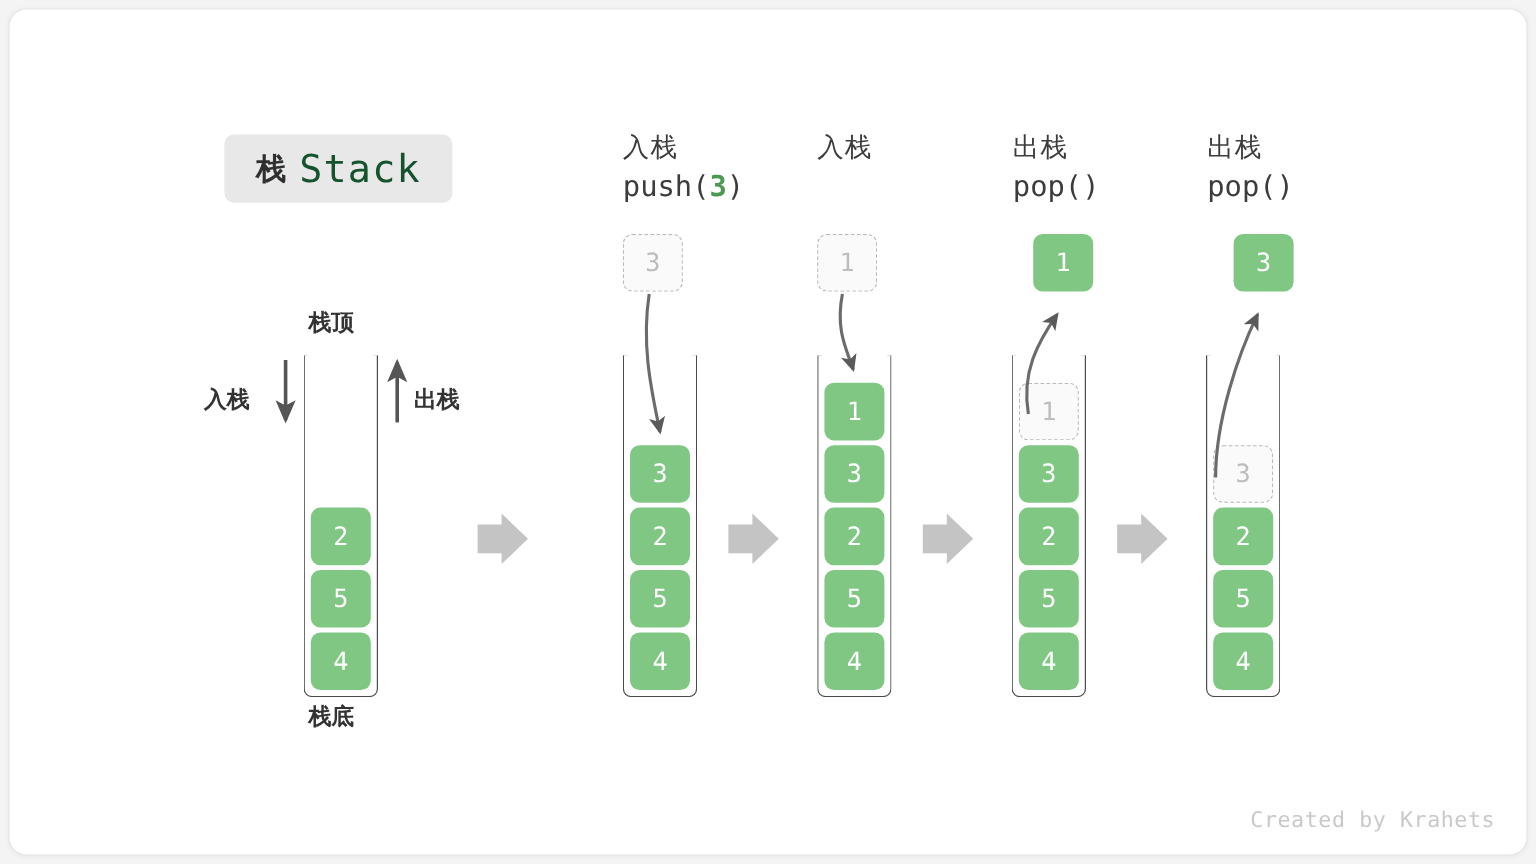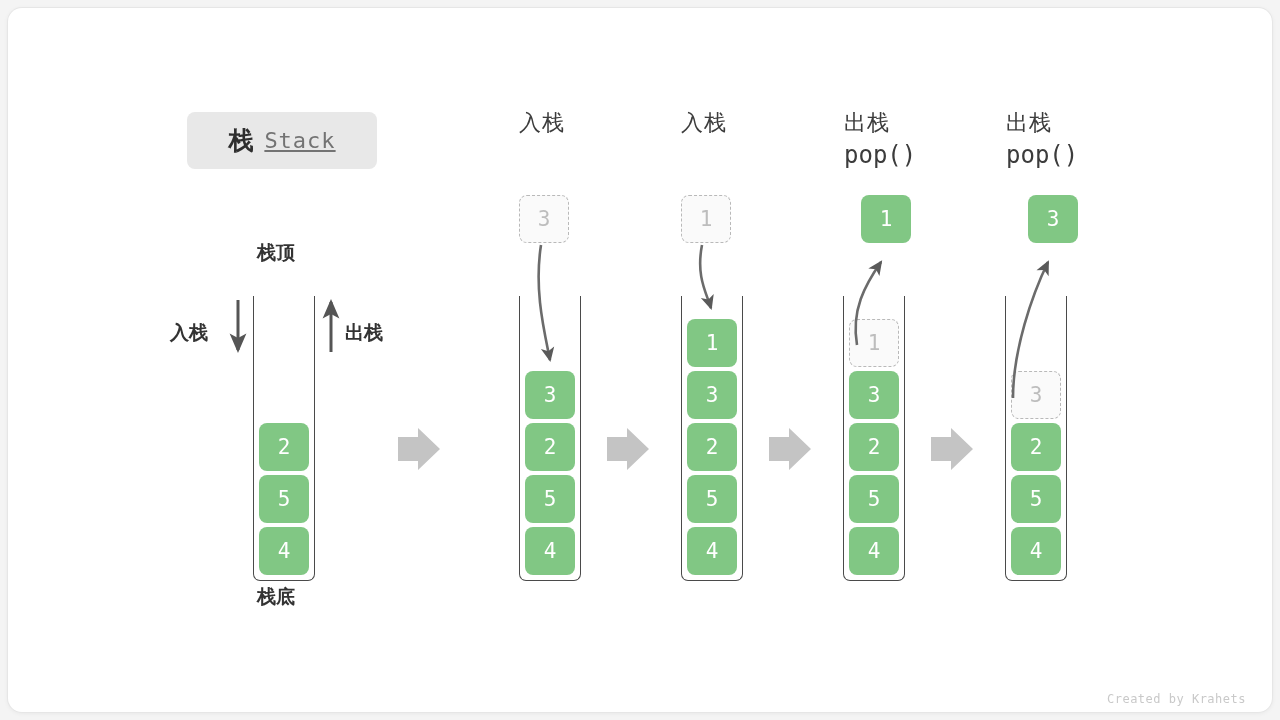--- a/index.html
+++ b/index.html
@@ -45,24 +45,23 @@
     gap: 10px;
   }
   .title-cn {
     font-size: 25px;
     font-weight: bold;
     color: #2f2f2f;
     letter-spacing: 1px;
   }
   .title-en {
     font-family: "DejaVu Sans Mono", monospace;
-    font-size: 22px;
-    color: #737373;
+    font-size: 32px;
+    color: #14532d;
     letter-spacing: 1px;
-    text-decoration: underline;
   }
 
   
   .cn-label {
     position: absolute;
     font-size: 19px;
     font-weight: bold;
     color: #333333;
     white-space: nowrap;
   }
@@ -158,46 +157,47 @@
     top: 0;
     width: 1280px;
     height: 720px;
     pointer-events: none;
   }
 
   
   .credit {
     position: absolute;
     right: 34px;
-    bottom: 14px;
-    font-family: "DejaVu Sans Mono", monospace;
-    font-size: 12px;
+    bottom: 26px;
+    font-family: "DejaVu Sans Mono", monospace;
+    font-size: 18px;
     color: #c9c9c9;
     letter-spacing: 0.5px;
     margin-left: 29px;
   }
 </style>
 </head>
 <body>
 
 <div id="canvas">
   <div class="card"></div>
 
   <div class="title-badge">
     <span class="title-cn">栈</span>
     <span class="title-en">Stack</span>
   </div>
 
-  <div class="cn-label" style="left:257px; top:240px;">栈顶</div>
+  <div class="cn-label" style="left:257px; top:256px;">栈顶</div>
   <div class="cn-label" style="left:257px; top:584px;">栈底</div>
   <div class="cn-label" style="left:170px; top:320px;">入栈</div>
   <div class="cn-label" style="left:345px; top:320px;">出栈</div>
 
   <div class="col-head" style="left:519px; top:108px;">
     <div class="op">入栈</div>
+    <div class="code"><span>push(</span><span class="arg">3</span><span>)</span></div>
   </div>
 
   <div class="col-head" style="left:681px; top:108px;">
     <div class="op">入栈</div>
   </div>
 
   <div class="col-head" style="left:844px; top:108px;">
     <div class="op">出栈</div>
     <div class="code"><span>pop(</span><span class="arg"></span><span>)</span></div>
   </div>

